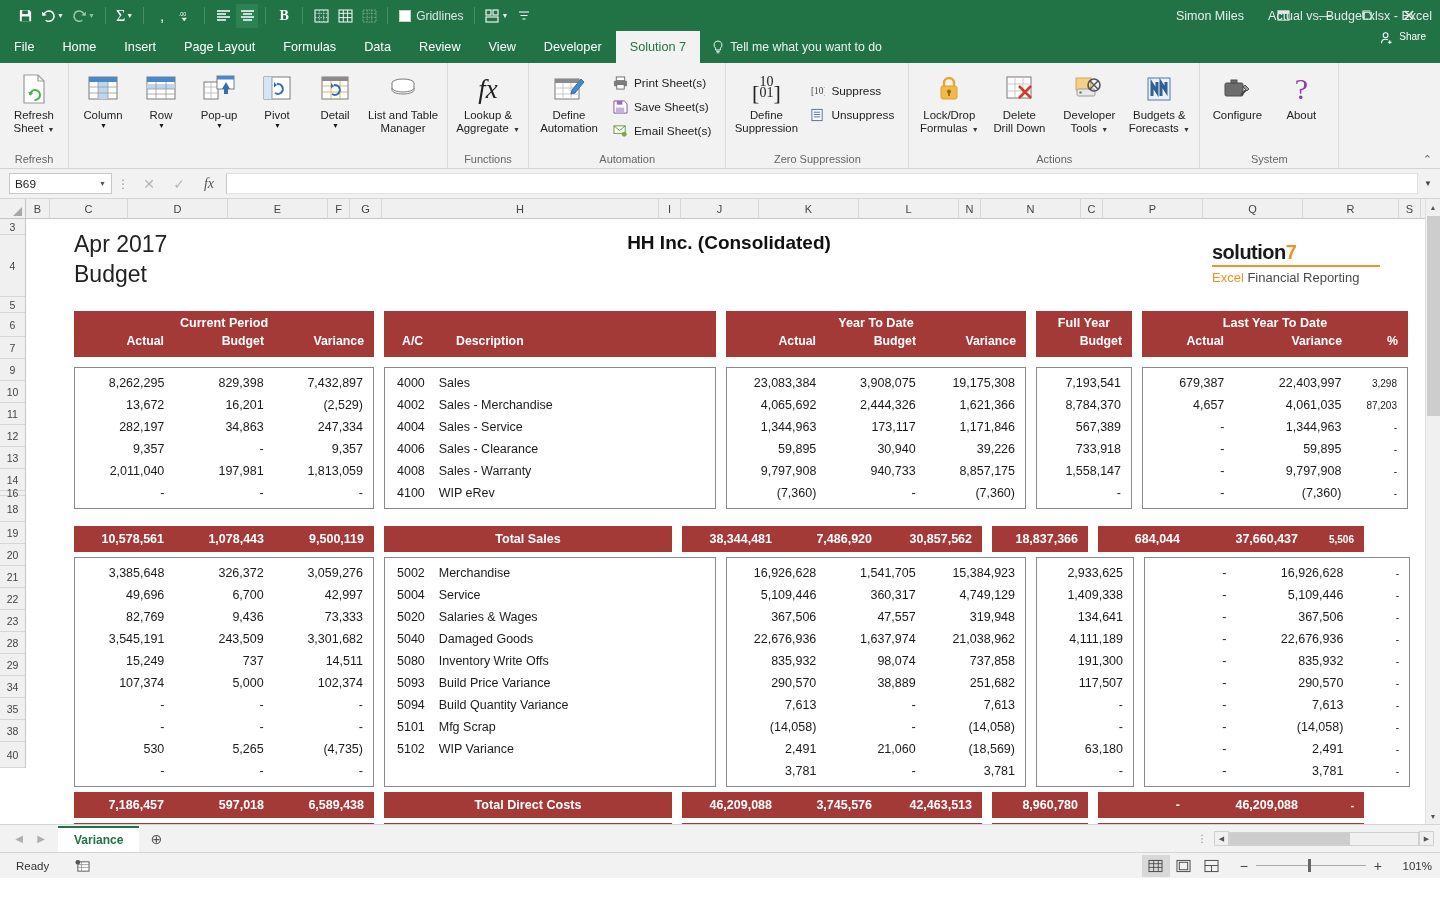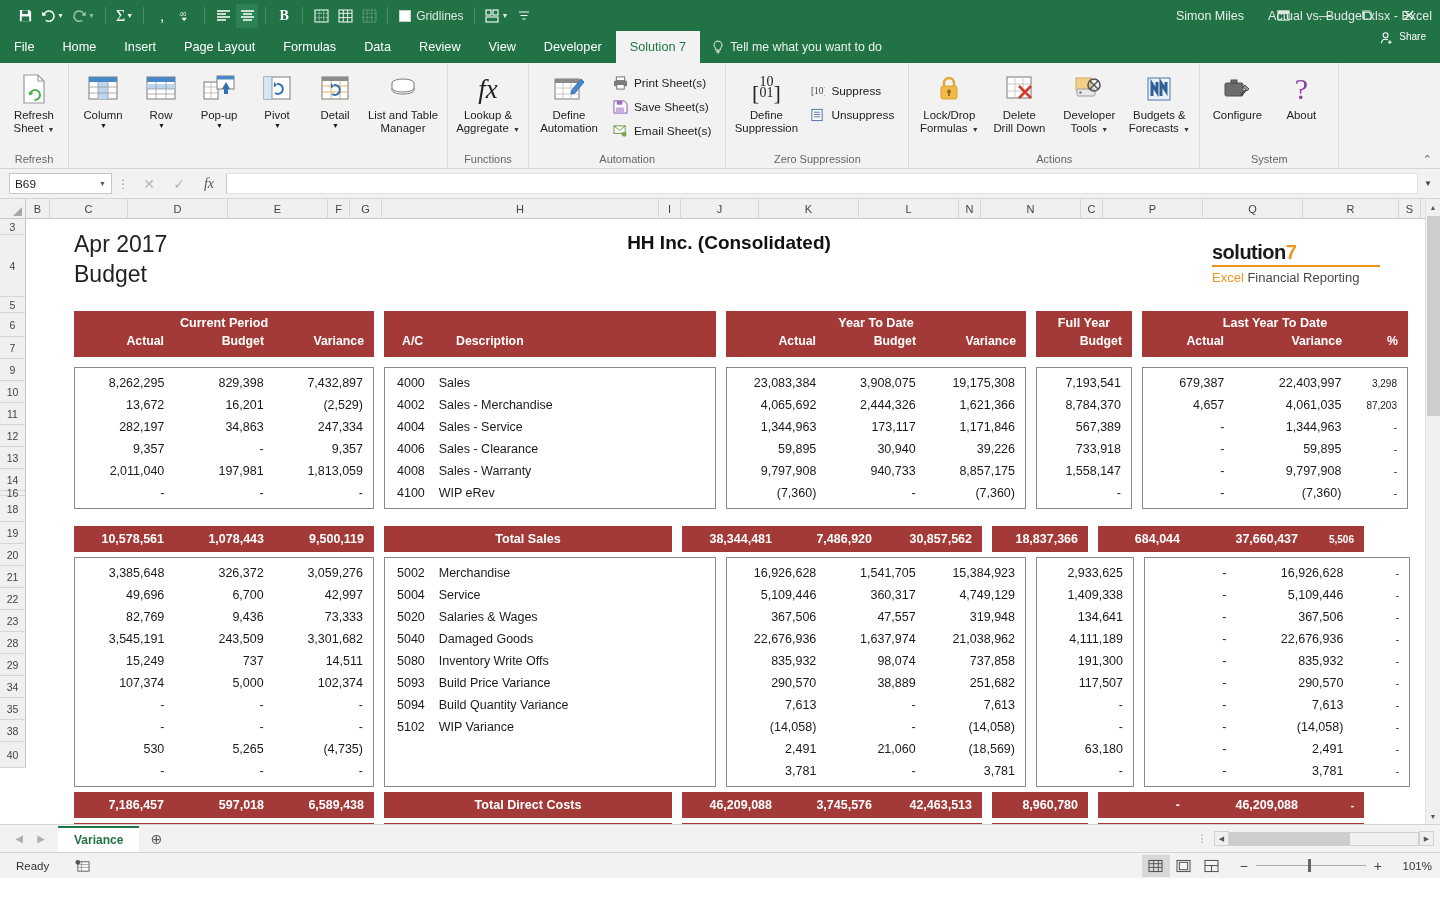--- a/index.html
+++ b/index.html
@@ -1046,20 +1046,24 @@
               </div>
               <div class="drow">
                 <div class="txt w-ac">5093</div>
                 <div class="txt w-desc">Build Price Variance</div>
               </div>
               <div class="drow">
                 <div class="txt w-ac">5094</div>
                 <div class="txt w-desc">Build Quantity Variance</div>
               </div>
               <div class="drow">
+                <div class="txt w-ac">5101</div>
+                <div class="txt w-desc">Mfg Scrap</div>
+              </div>
+              <div class="drow">
                 <div class="txt w-ac">5102</div>
                 <div class="txt w-desc">WIP Variance</div>
               </div>
             </div>
           <div class="blk blkpad" style="width:300px;" id="cost-ytd">
               <div class="drow">
                 <div class="num w-act">16,926,628</div>
                 <div class="num w-bud">1,541,705</div>
                 <div class="num w-var">15,384,923</div>
               </div>

